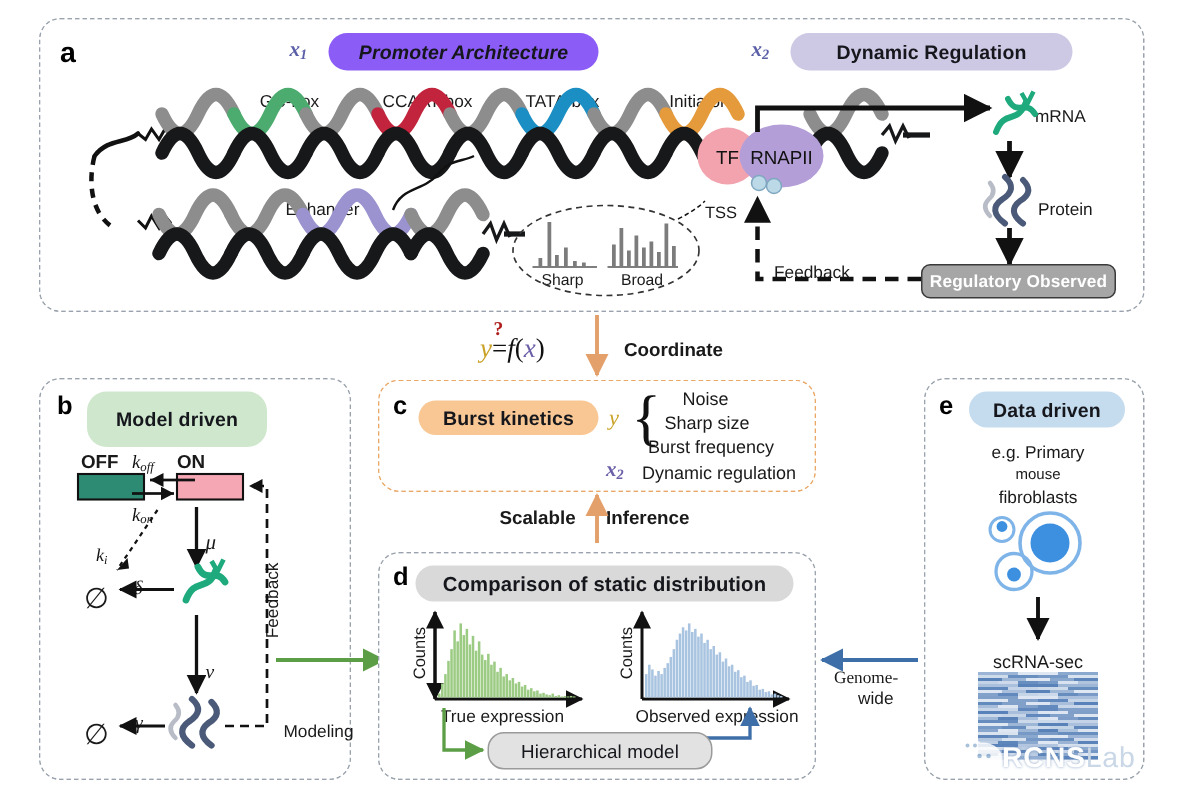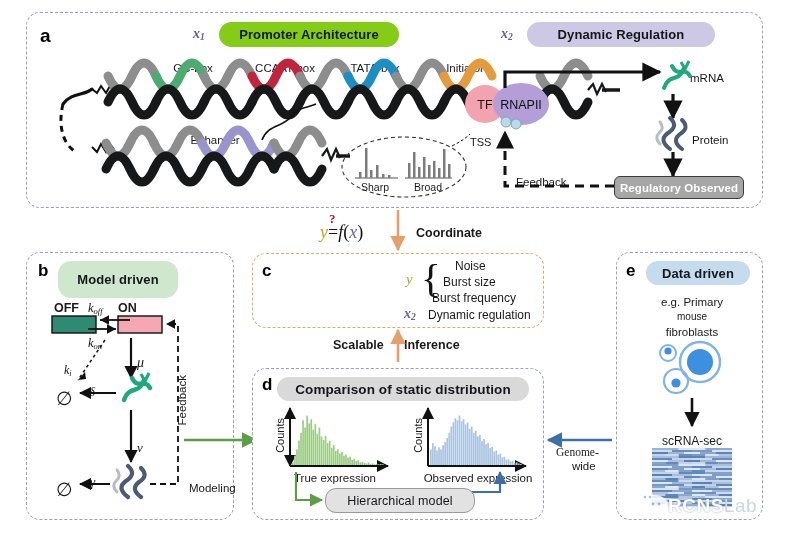--- a/index.html
+++ b/index.html
@@ -27,21 +27,21 @@
 
 <div id="figure">
 
   <div class="panel dash" style="left:26px;top:12px;width:737px;height:196px;">
   </div>
   <div class="panel-letter" style="left:40px;top:26px;">a</div>
 
   <div style="position:absolute;left:193px;top:26px;font-size:14px;font-style:italic;font-family:'Liberation Serif',serif;color:#5a5fa8;font-weight:bold;">
     <span>x</span><span class="sub">1</span>
   </div>
-  <div class="pill" style="left:219px;top:22px;width:180px;height:25px;background:#84cc16;font-size:13px;color:#15171c;">Promoter Architecture</div>
+  <div class="pill" style="left:219px;top:22px;width:180px;height:25px;background:#8b5cf6;font-size:13px;color:#15171c;font-style:italic;">Promoter Architecture</div>
 
   <div style="position:absolute;left:501px;top:26px;font-size:14px;font-style:italic;font-family:'Liberation Serif',serif;color:#5a5fa8;font-weight:bold;">
     <span>x</span><span class="sub">2</span>
   </div>
   <div class="pill" style="left:527px;top:22px;width:188px;height:25px;background:#cdc8e4;font-size:13px;color:#15171c;">Dynamic Regulation</div>
 
   <div class="lbl c" style="left:193px;top:62px;">GC-box</div>
   <div class="lbl c" style="left:285px;top:62px;">CCAAT-box</div>
   <div class="lbl c" style="left:375px;top:62px;">TATA-box</div>
   <div class="lbl c" style="left:465px;top:62px;">Initiator</div>
@@ -186,26 +186,27 @@
 
   <div class="pill" style="left:614px;top:176px;width:128px;height:21px;background:#a6a6a6;border:1.4px solid #3a3a3a;border-radius:6px;font-size:11.5px;color:#ffffff;font-weight:bold;">Regulatory Observed</div>
 
   <div style="position:absolute;left:320px;top:222px;font-family:'Liberation Serif',serif;font-size:18px;font-style:italic;">
     <span style="color:#c9a227;">y</span><span style="position:relative;display:inline-block;"><span style="position:absolute;left:1px;top:-11px;color:#b02020;font-size:13px;font-weight:bold;font-style:normal;">?</span><span style="font-style:normal;color:#111;">=</span></span><span style="color:#111;">f</span><span style="color:#111;font-style:normal;">(</span><span style="color:#6b5fa8;">x</span><span style="color:#111;font-style:normal;">)</span>
   </div>
   <div class="lbl" style="left:416px;top:226px;font-weight:bold;font-size:12.5px;">Coordinate</div>
 
   <div class="panel" style="left:252px;top:253px;width:292px;height:75px;border:1.4px dashed #e9a867;"></div>
   <div class="panel-letter" style="left:262px;top:262px;font-size:17px;">c</div>
+  <div class="pill" style="left:279px;top:267px;width:120px;height:23px;background:#f8c794;font-size:13px;color:#15171c;">Burst kinetics</div>
   <div style="position:absolute;left:406px;top:271px;font-family:'Liberation Serif',serif;font-style:italic;font-size:15px;color:#c9a227;">
     <span>y</span>
   </div>
   <div style="position:absolute;left:421px;top:258px;font-size:41px;color:#111;line-height:1;font-family:'Liberation Serif',serif;">{</div>
   <div class="lbl" style="left:455px;top:259px;font-size:12px;">Noise</div>
-  <div class="lbl" style="left:443px;top:275px;font-size:12px;">Burst size</div>
+  <div class="lbl" style="left:443px;top:275px;font-size:12px;">Sharp size</div>
   <div class="lbl" style="left:432px;top:291px;font-size:12px;">Burst frequency</div>
   <div style="position:absolute;left:404px;top:306px;font-family:'Liberation Serif',serif;font-style:italic;font-size:14px;color:#6b5fa8;font-weight:bold;">
     <span>x</span><span class="sub">2</span>
   </div>
   <div class="lbl" style="left:428px;top:308px;font-size:12px;">Dynamic regulation</div>
 
   <div class="lbl" style="left:333px;top:338px;font-weight:bold;font-size:12.5px;">Scalable</div>
   <div class="lbl" style="left:404px;top:338px;font-weight:bold;font-size:12.5px;">Inference</div>
 
   <div class="panel dash" style="left:26px;top:252px;width:208px;height:268px;"></div>

